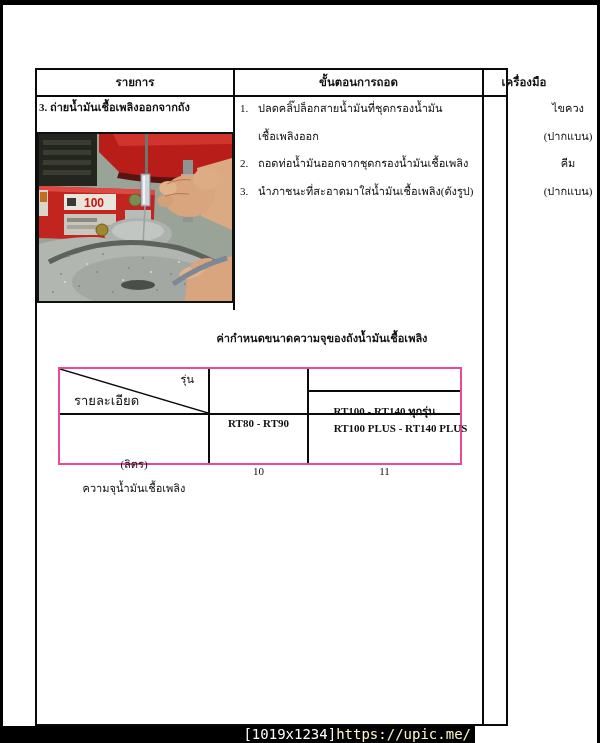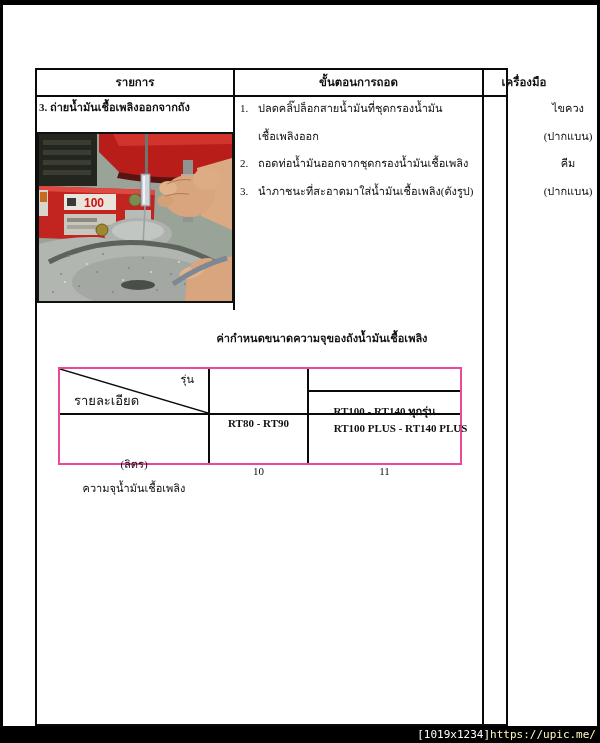--- a/index.html
+++ b/index.html
@@ -2,23 +2,23 @@
 <html><head>
 <meta charset="utf-8">
 <style>
   html,body{margin:0;padding:0;background:#fff;}
   .page{position:relative;width:600px;height:743px;background:#fff;overflow:hidden;
         font-family:"Liberation Serif","DejaVu Serif",serif;color:#111;}
   
   .frame-top{position:absolute;left:0;top:0;width:600px;height:5px;background:#000;}
   .frame-left{position:absolute;left:0;top:0;width:3px;height:743px;background:#000;}
   .frame-right{position:absolute;right:0;top:0;width:3px;height:743px;background:#000;}
-  .wm-bar{position:absolute;left:0;top:726px;width:600px;height:17px;background:#000;
+  .wm-bar{position:absolute;left:0;top:726px;width:475px;height:17px;background:#000;
           display:flex;justify-content:flex-end;align-items:center;padding-right:4px;box-sizing:border-box;
-          font-family:"DejaVu Sans Mono",monospace;font-size:11px;line-height:17px;white-space:nowrap;}
+          font-family:"DejaVu Sans Mono",monospace;font-size:14px;line-height:17px;white-space:nowrap;}
   .wm-size{color:#fff;}
   .wm-url{color:#fef9c3;}
   
   .main-table{position:absolute;left:35px;top:68px;width:473px;height:658px;
               border:2px solid #0a0a0a;box-sizing:border-box;}
   .mt-inner{position:absolute;left:0;top:0;right:0;bottom:0;}
   .hline-header{position:absolute;left:0;top:25px;width:100%;height:2px;background:#0a0a0a;}
   .vline1{position:absolute;left:196px;top:0;width:2px;height:240px;background:#0a0a0a;}
   .vline2{position:absolute;left:445px;top:0;width:2px;height:100%;background:#0a0a0a;}
   .mt-h{position:absolute;top:0;height:25px;line-height:25px;text-align:center;

